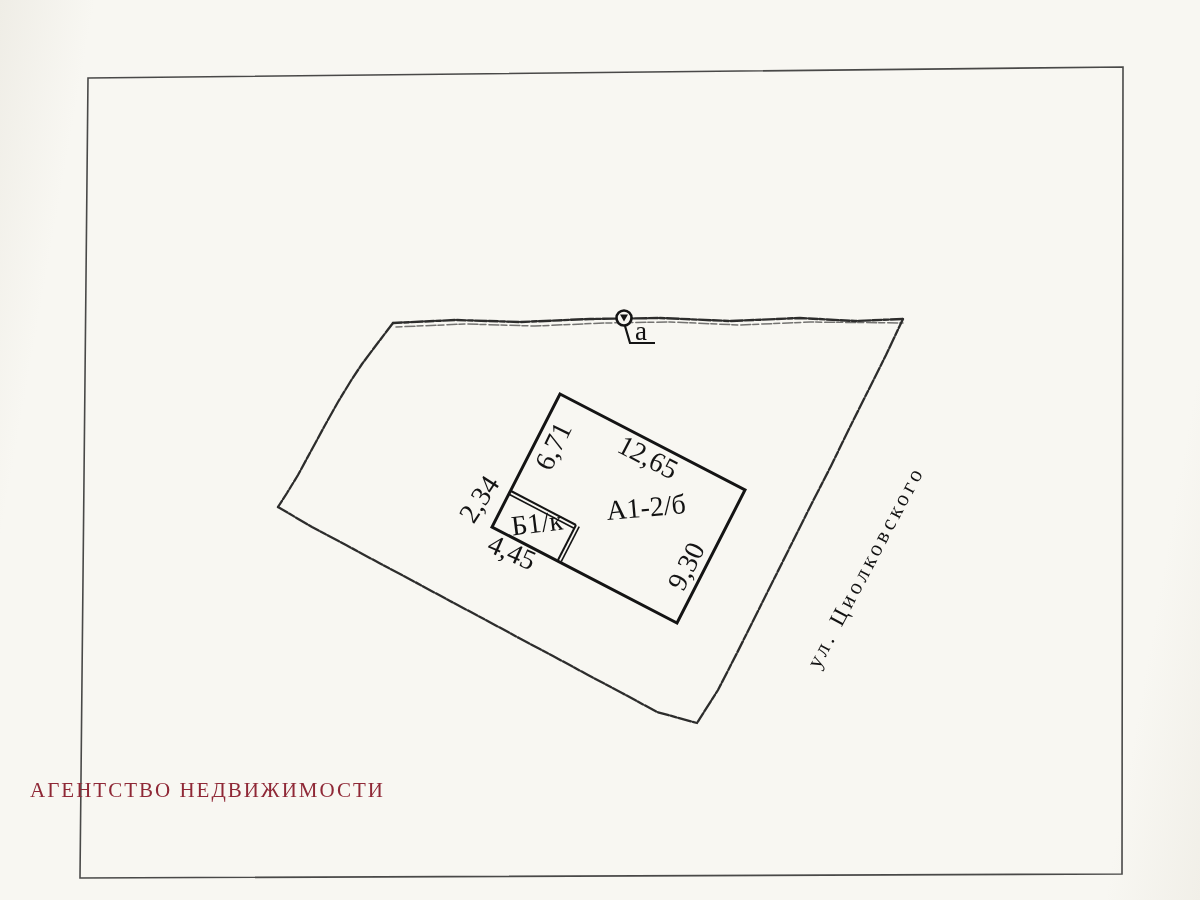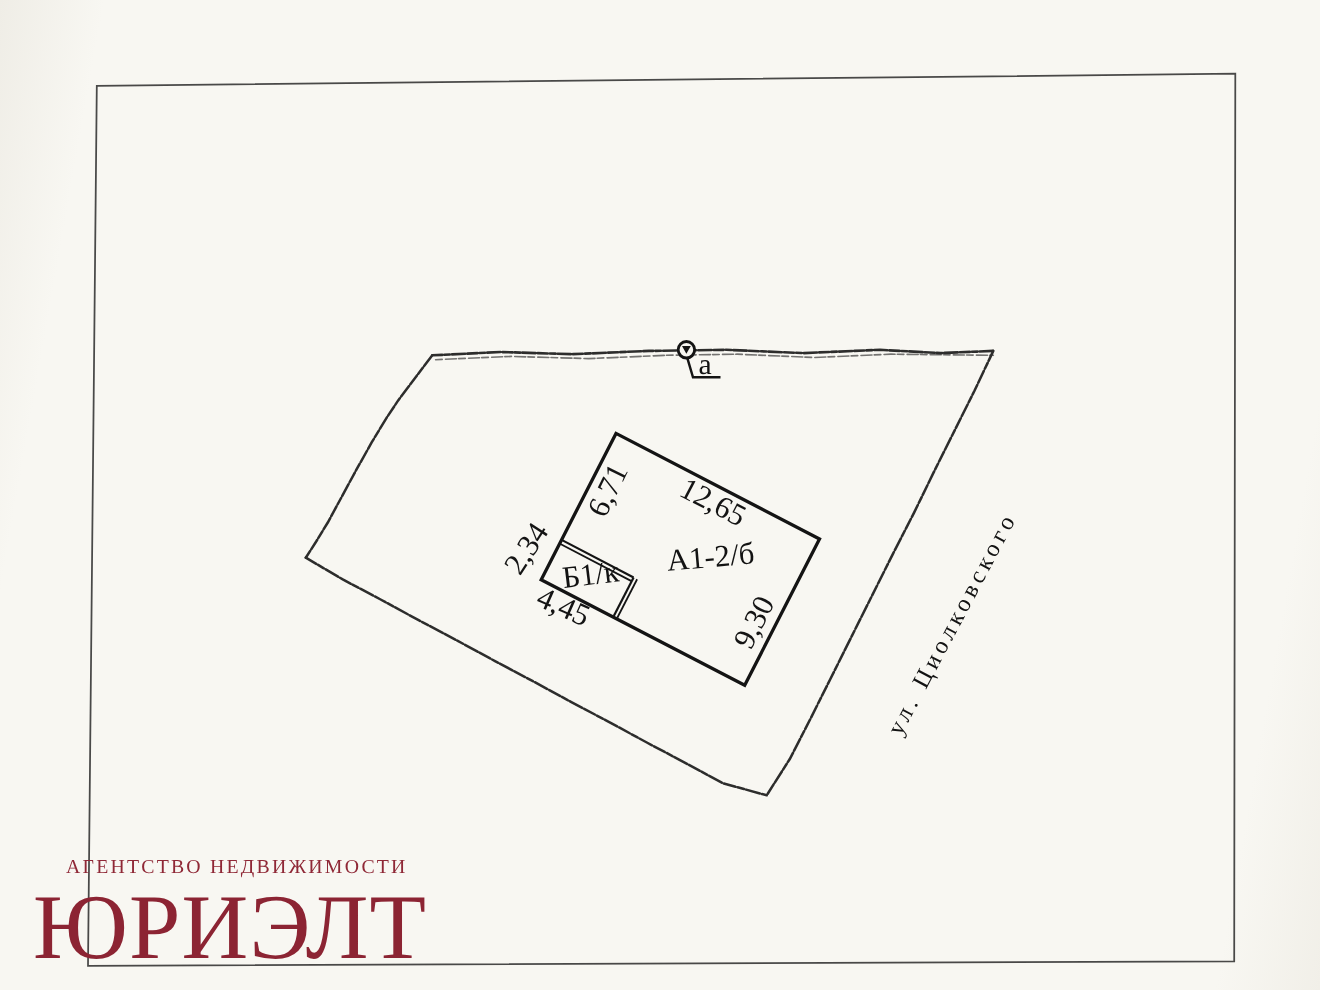--- a/index.html
+++ b/index.html
@@ -9,22 +9,22 @@
     background-image:linear-gradient(100deg,#efede6 0%,#f8f7f2 7%,#f8f7f2 93%,#f1efe8 100%);
     font-family:"Liberation Serif","DejaVu Serif",serif;
   }
   .plan-svg{position:absolute;left:0;top:0;}
   .dim{font-family:"Liberation Serif","DejaVu Serif",serif;font-size:28px;fill:#141414;}
   .blabel{font-family:"Liberation Serif","DejaVu Serif",serif;font-size:28px;fill:#121212;}
   .street{font-family:"Liberation Serif","DejaVu Serif",serif;font-size:22px;fill:#121212;letter-spacing:4px;}
   .marker-letter{font-family:"Liberation Serif","DejaVu Serif",serif;font-size:27px;fill:#121212;}
   .watermark{position:absolute;left:30px;top:779px;color:#8c2433;}
   .wm-agency{
-    font-family:"Liberation Serif","DejaVu Serif",serif;font-size:18px;line-height:1.1;
-    letter-spacing:2px;margin-left:30px;color:#8f2836;white-space:nowrap;
+    font-family:"Liberation Serif","DejaVu Serif",serif;font-size:21px;line-height:1.1;
+    letter-spacing:2px;color:#8f2836;white-space:nowrap;
   }
   .wm-brand{
     font-family:"Liberation Serif","DejaVu Serif",serif;font-size:84px;line-height:0.92;
     margin-top:6px;letter-spacing:1px;white-space:nowrap;
   }
 </style>
 </head>
 <body>
 
 <div class="page">
@@ -68,16 +68,15 @@
       <circle cx="624" cy="318" r="7.5" fill="#f7f6f1" stroke="#141414" stroke-width="2.6"></circle>
       <polygon points="620,314.5 628,314.5 624,321.5" fill="#141414"></polygon>
       <text class="marker-letter" x="641" y="340" text-anchor="middle">а</text>
     </g>
 
     <text class="street" text-anchor="middle" transform="translate(872,570) rotate(-62)">ул. Циолковского</text>
   </svg>
 
   <div class="watermark">
     <div class="wm-agency">АГЕНТСТВО НЕДВИЖИМОСТИ</div>
-    <div class="wm-brand">ЮРИЭЛТ</div>
   </div>
 
 </div>
 
 </body></html>

